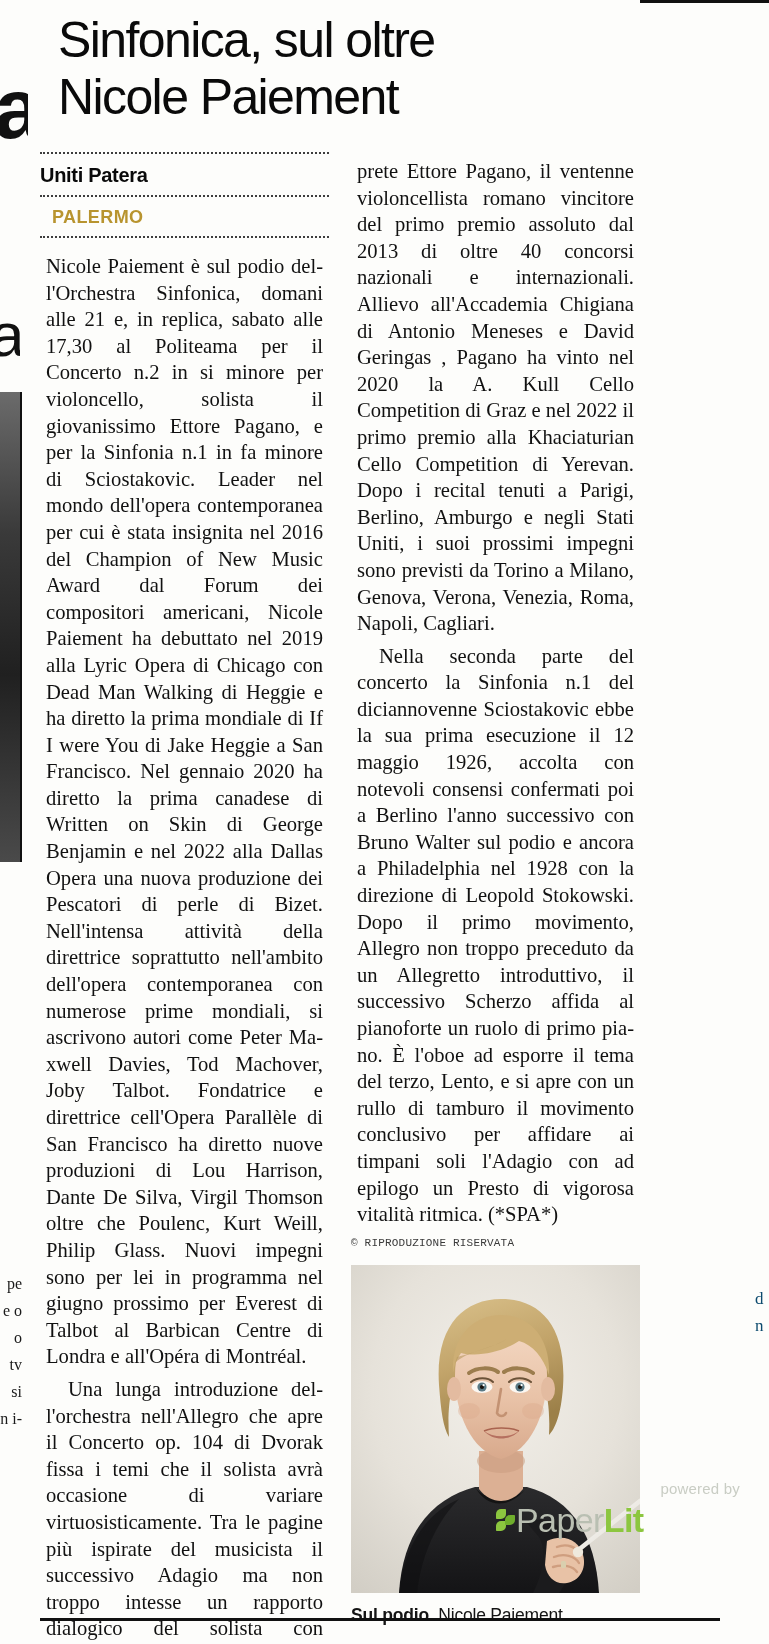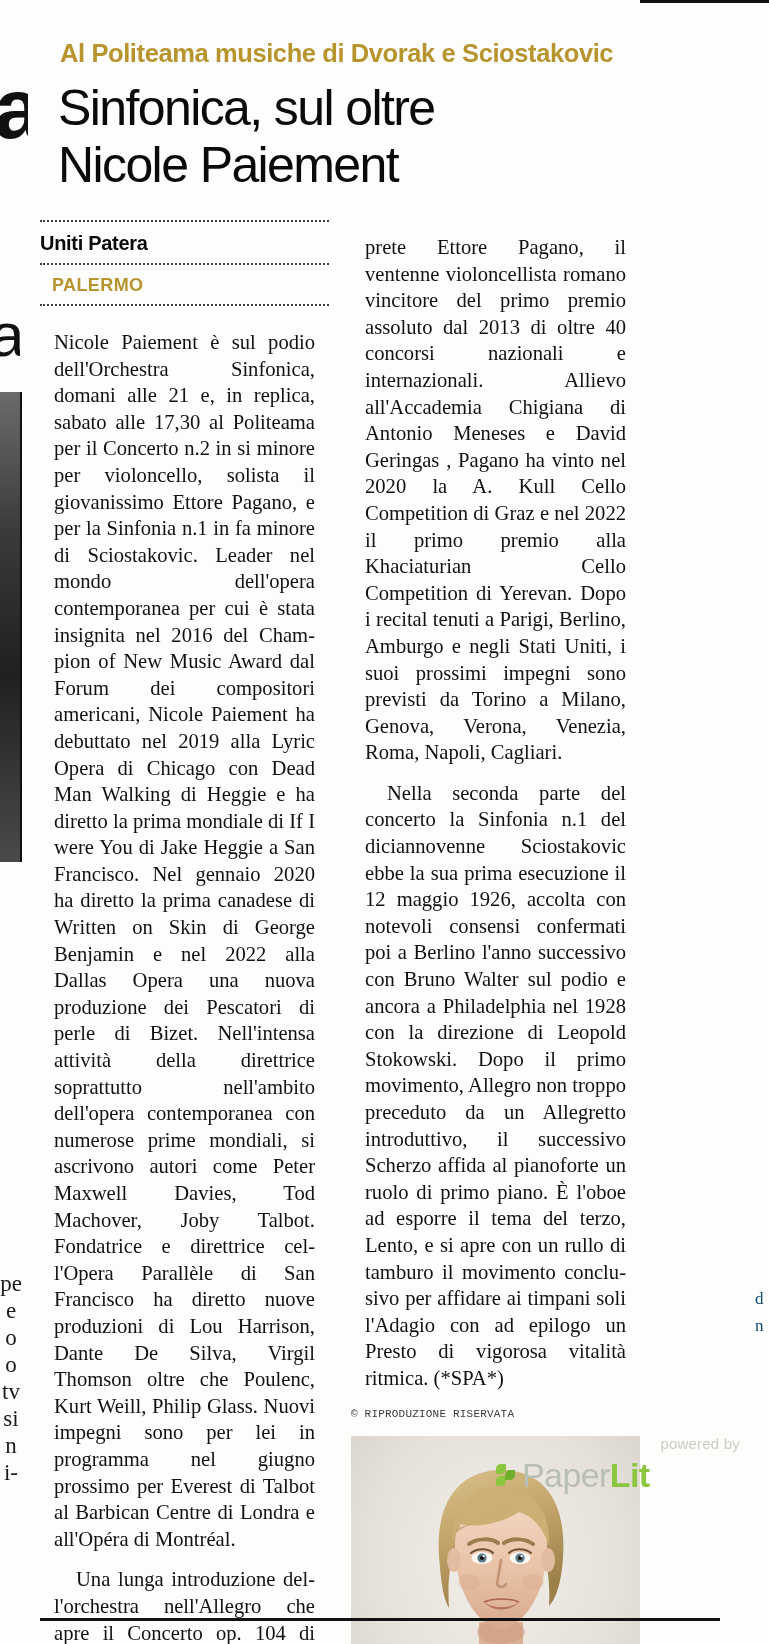--- a/index.html
+++ b/index.html
@@ -53,24 +53,24 @@
     top: 392px;
     width: 20px;
     height: 470px;
     background: linear-gradient(180deg,#6b6b6b 0%, #3a3a3a 30%, #202020 60%, #4a4a4a 100%);
     border-right: 2px solid #111;
   }
   .edge-left-col {
     left: 0px;
     top: 1270px;
     width: 22px;
-    font-size: 23px;
+    font-size: 16px;
     line-height: 27px;
     color: #1a1a1a;
-    text-align: center;
+    text-align: right;
   }
   .edge-right-col {
     right: 0px;
     top: 1285px;
     width: 14px;
     font-size: 17px;
     line-height: 27px;
     color: #0c4a6e;
   }
   .edge-top-rule {
@@ -165,21 +165,21 @@
     font-size: 20.6px;
     line-height: 26.6px;
     color: #111111;
     text-align: justify;
     text-justify: inter-word;
     hyphens: manual;
     margin: 0;
     padding-top: 9px;
   }
   .body-text.tight { padding-top: 0; }
-  .body-text p { margin: 14px; }
+  .body-text p { margin: 6px; }
   .body-text p.indent { text-indent: 22px; }
 
   .copyright {
     font-family: Liberation Mono, monospace;
     font-size: 11px;
     line-height: 16px;
     color: #3a3a3a;
     letter-spacing: 0.2px;
     margin-top: 7px;
   }
@@ -205,38 +205,38 @@
     color: #141414;
     margin-top: 10px;
     letter-spacing: -0.2px;
   }
   .photo-caption .cap-lead { font-weight: 700; }
 
   
   .watermark {
     position: absolute;
     left: 496px;
-    top: 1435px;
+    top: 1480px;
     width: 250px;
     pointer-events: none;
     user-select: none;
   }
   .wm-powered {
     font-family: "Liberation Sans", sans-serif;
     font-size: 15px;
     line-height: 18px;
     color: #c9cdc4;
     text-align: right;
     padding-right: 6px;
     letter-spacing: 0.2px;
   }
   .wm-row {
     display: flex;
     align-items: center;
-    gap: 7px;
+    gap: 1px;
     margin-top: 3px;
   }
   .wm-leaf {
     width: 19px;
     height: 26px;
     flex: 0 0 19px;
     position: relative;
   }
   .wm-leaf i {
     position: absolute;
@@ -268,21 +268,20 @@
   <div class="edge-frag edge-left-glyph2">a</div>
 
   <div class="edge-left-photo"></div>
 
   <div class="edge-frag edge-left-col">pe e o o tv si n i-</div>
 
   <div class="edge-frag edge-right-col">d n</div>
 
   <div id="article">
 
-    <div class="kicker">Al Politeama musiche di Dvorak e Sciostakovic</div>
 
     <div class="headline">
       <span class="hl-line">Sinfonica, sul oltre</span>
       <span class="hl-line">Nicole Paiement</span>
     </div>
 
     <div class="columns">
 
       <div class="col">
 

